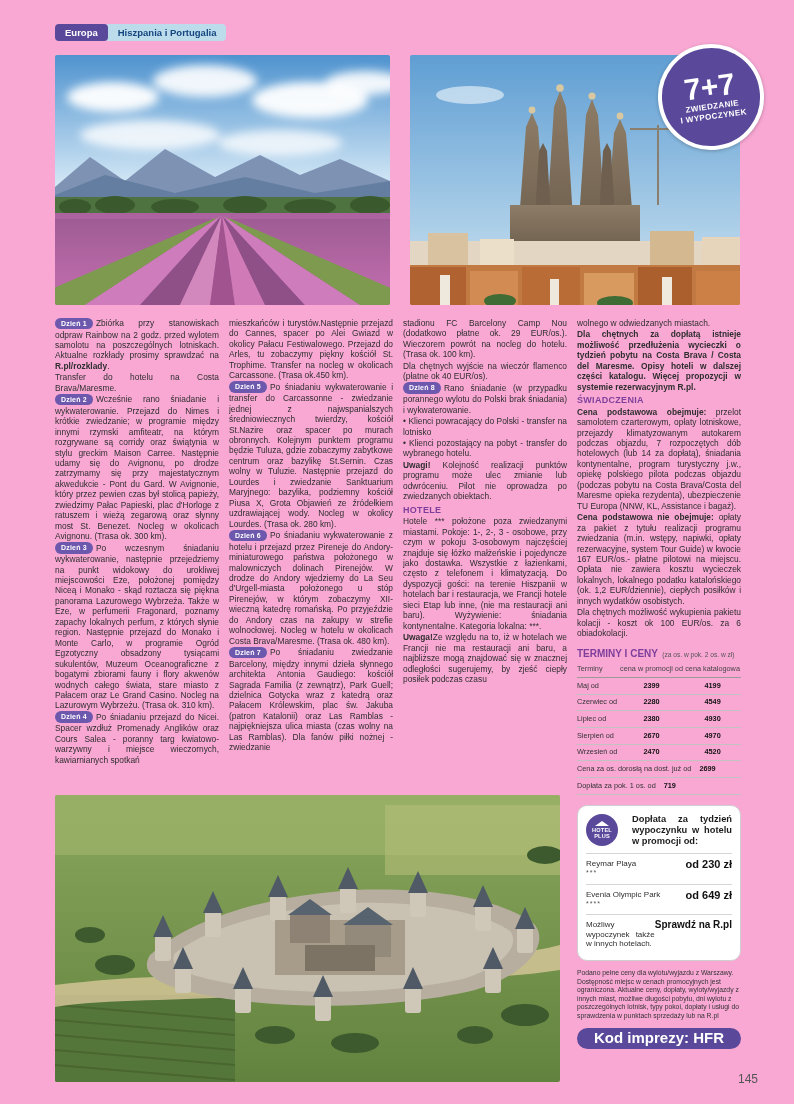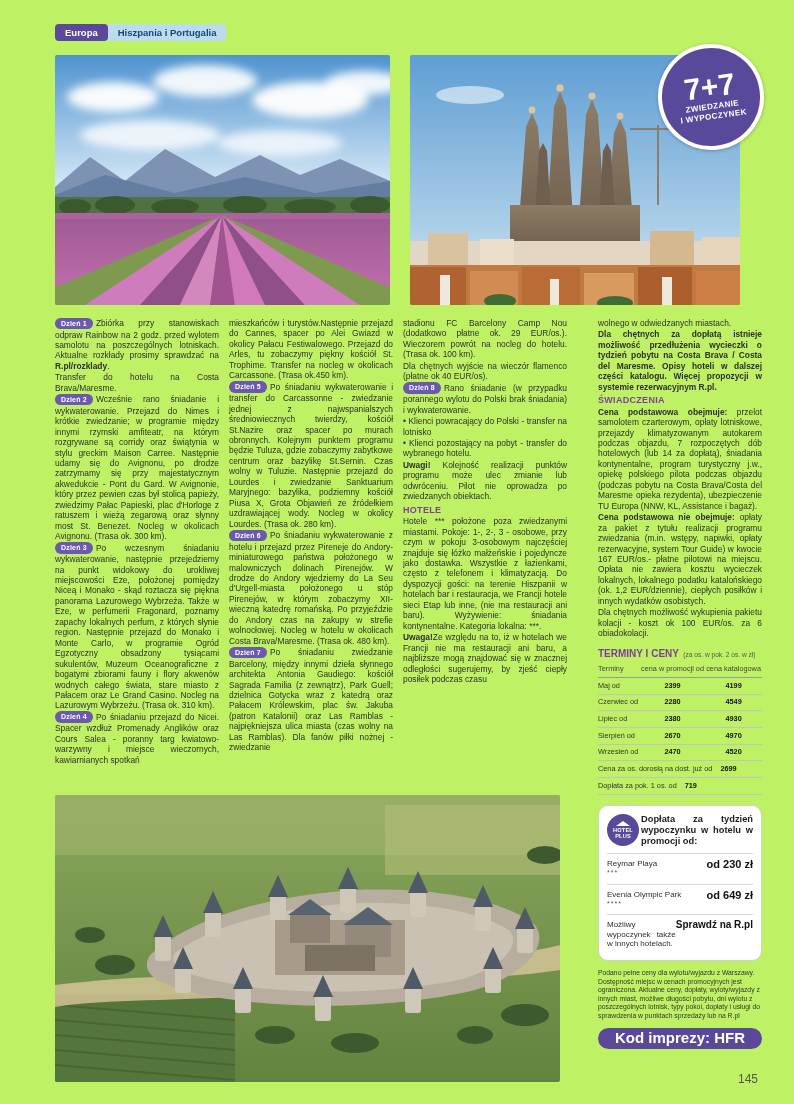--- a/index.html
+++ b/index.html
@@ -1,18 +1,18 @@
 <!DOCTYPE html>
 <html lang="pl"><head>
 <meta charset="utf-8">
 <style>
   * { margin:0; padding:0; box-sizing:border-box; }
   html,body { background:#ffffff; }
   body { font-family:"Liberation Sans", sans-serif; }
-  .page { position:relative; width:794px; height:1104px; background:#bef264; overflow:hidden; }
+  .page { position:relative; width:794px; height:1104px; background:#f9a8d4; overflow:hidden; }
 
   
   .tags { position:absolute; left:55px; top:24px; display:flex; align-items:stretch; }
   .tag { font-size:9.5px; font-weight:bold; padding:3px 10px; border-radius:4px; line-height:11px; }
   .tag-region { background:#5a489b; color:#fff; z-index:2; }
   .tag-dest { background:#bcdcec; color:#14457f; margin-left:-3px; padding-left:13px; z-index:1; }
 
   
   .photo { position:absolute; overflow:hidden; border-radius:2px; }
   .photo svg { display:block; }
@@ -27,21 +27,21 @@
     transform:rotate(-8deg); z-index:5; box-shadow:0 1px 4px rgba(0,0,0,.25); }
   .badge7 .b-big { color:#fff; font-size:30px; font-weight:bold; line-height:30px; }
   .badge7 .b-sm { color:#fff; font-size:8px; font-weight:bold; letter-spacing:.4px; line-height:10px; }
 
   
   .col { position:absolute; top:318px; width:164px; font-size:8.4px; line-height:10.45px;
     color:#2e2e2e; text-align:justify; }
   .col-1 { left:55px;  height:476px; overflow:hidden; }
   .col-2 { left:229px; height:476px; overflow:hidden; }
   .col-3 { left:403px; height:476px; overflow:hidden; }
-  .col-4 { left:598px; width:164px; }
+  .col-4 { left:577px; width:164px; }
   .col p { margin-bottom:1px; }
   .daybadge { display:inline-block; background:#6c58ad; color:#fff; font-weight:bold;
     font-size:7px; line-height:9px; padding:1px 6px 1.5px; border-radius:7px; margin-right:3px;
     position:relative; top:-0.5px; letter-spacing:.2px; }
   .b { font-weight:bold; }
   .sec-head { color:#7d3f9b; font-weight:bold; font-size:9px; letter-spacing:.3px; margin:3px 0 1px; text-align:left; }
 
   
   .terms { margin-top:10px; }
   .terms-title { color:#7d3f9b; font-weight:bold; font-size:10px; display:inline; }
@@ -49,21 +49,21 @@
   table.price { width:100%; border-collapse:collapse; margin-top:4px; }
   table.price td { font-size:7.3px; color:#333; padding:2.6px 0; border-bottom:1px solid #c2c2c2; text-align:left; }
   table.price tr.hdr td { color:#444; border-bottom:1px solid #9a9a9a; padding-top:0; }
   table.price td.num { font-weight:bold; color:#111; text-align:center; }
   table.price td.c2 { text-align:center; }
   .xrow { display:flex; font-size:7.3px; color:#333; padding:2.6px 0; border-bottom:1px solid #c2c2c2; }
   .xrow .xv { font-weight:bold; color:#111; margin-left:8px; }
 
   
   .hotelbox { border:1px solid #cfcfcf; border-radius:10px; margin-top:10px; padding:8px 8px 6px; background:#fff; }
-  .hb-head { display:flex; align-items:center; gap:2px; padding-bottom:6px; border-bottom:1px solid #d6d6d6; }
+  .hb-head { display:flex; align-items:center; gap:14px; padding-bottom:6px; border-bottom:1px solid #d6d6d6; }
   .hb-logo { width:32px; height:32px; min-width:32px; background:#5a489b; border-radius:50%;
     display:flex; flex-direction:column; align-items:center; justify-content:center; color:#fff; }
   .hb-logo .roof { width:0; height:0; border-left:7px solid transparent; border-right:7px solid transparent;
     border-bottom:5px solid #fff; margin-bottom:1px; }
   .hb-logo .t { font-size:5.6px; font-weight:bold; line-height:6px; letter-spacing:.2px; }
   .hb-title { font-weight:bold; font-size:9.3px; line-height:11px; color:#1c1c1c; }
   .hb-row { display:flex; justify-content:space-between; padding:5px 0;
     border-bottom:1px solid #d6d6d6; }
   .hb-row:last-child { border-bottom:none; }
   .hb-name { font-size:8px; color:#2e2e2e; line-height:9.5px; max-width:92px; }

